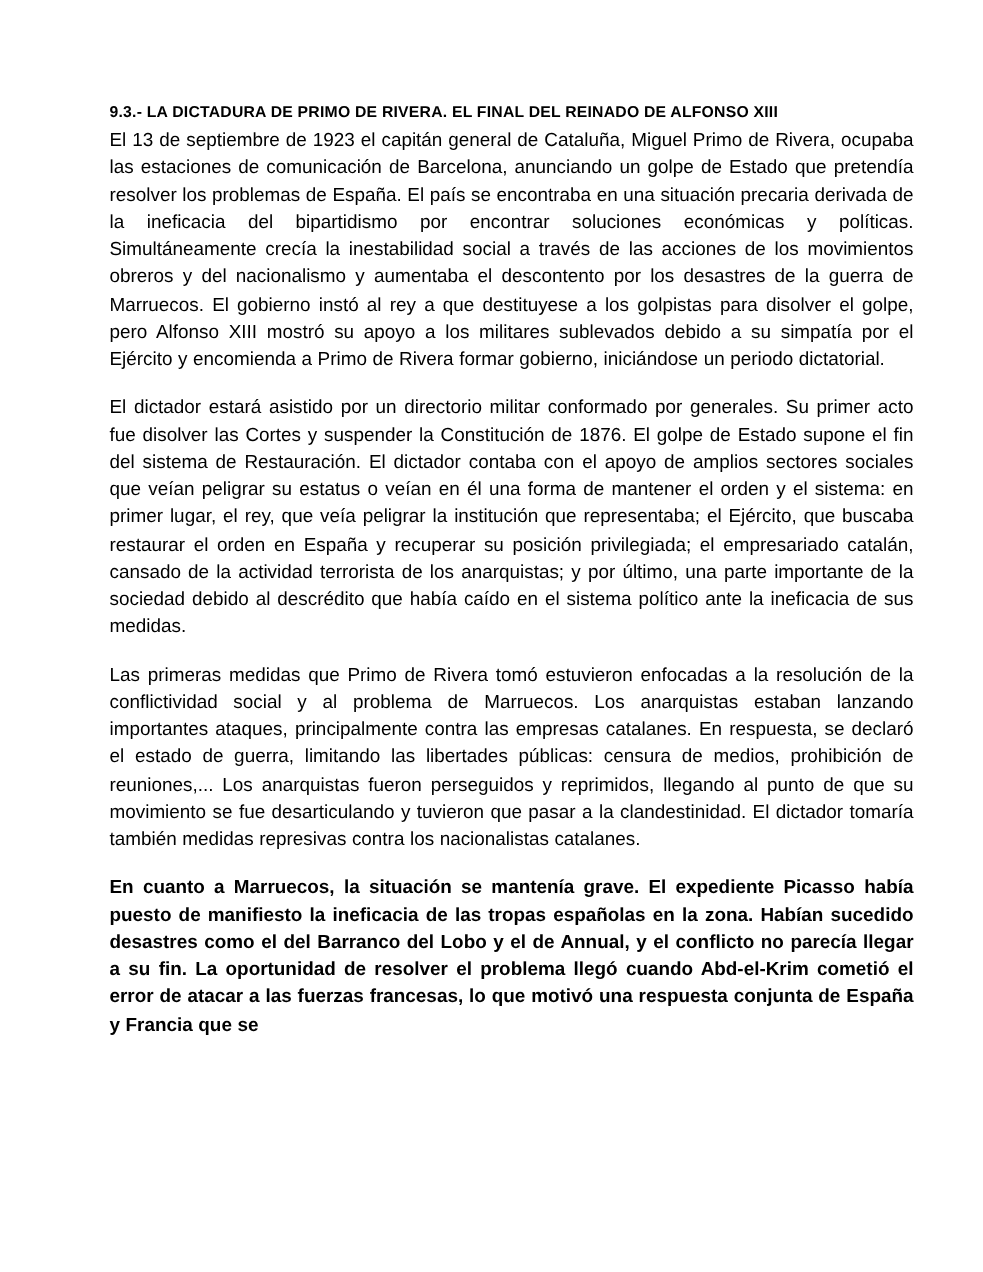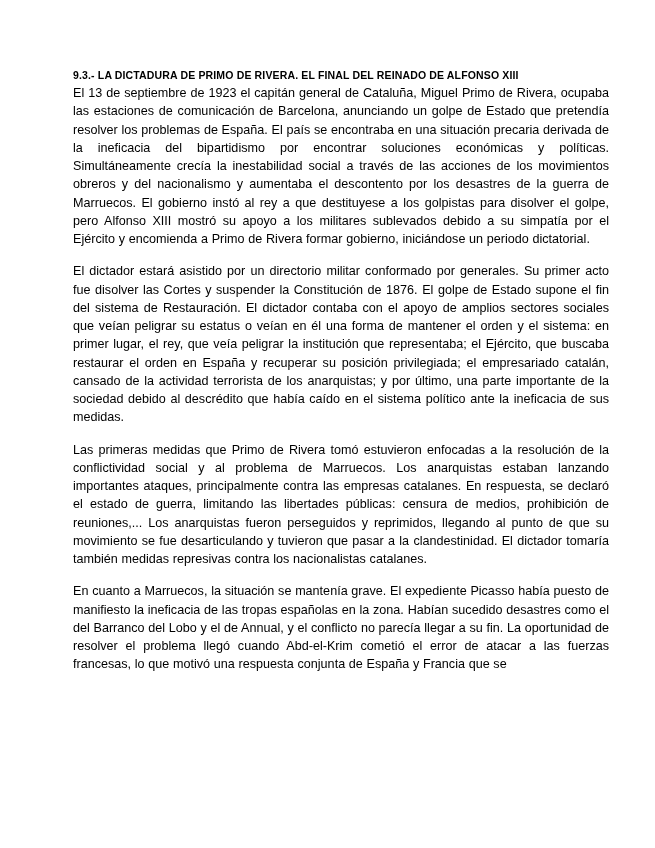--- a/index.html
+++ b/index.html
@@ -33,20 +33,21 @@
   .para {
     font-size: 12.6px;
     line-height: 1.45;
     text-align: justify;
     text-justify: inter-word;
     margin: 0 0 14px 0;
     word-spacing: 0.2px;
   }
   .para:last-child {
     margin-bottom: 0;
+    font-weight: bold;
   }
 </style>
 </head>
 <body>
 
 <div class="page">
   <h1 class="doc-title">9.3.- LA DICTADURA DE PRIMO DE RIVERA. EL FINAL DEL REINADO DE ALFONSO XIII</h1>
   <p class="para">El 13 de septiembre de 1923 el capitán general de Cataluña, Miguel Primo de Rivera, ocupaba las estaciones de comunicación de Barcelona, anunciando un golpe de Estado que pretendía resolver los problemas de España. El país se encontraba en una situación precaria derivada de la ineficacia del bipartidismo por encontrar soluciones económicas y políticas. Simultáneamente crecía la inestabilidad social a través de las acciones de los movimientos obreros y del nacionalismo y aumentaba el descontento por los desastres de la guerra de Marruecos. El gobierno instó al rey a que destituyese a los golpistas para disolver el golpe, pero Alfonso XIII mostró su apoyo a los militares sublevados debido a su simpatía por el Ejército y encomienda a Primo de Rivera formar gobierno, iniciándose un periodo dictatorial.</p>
   <p class="para">El dictador estará asistido por un directorio militar conformado por generales. Su primer acto fue disolver las Cortes y suspender la Constitución de 1876. El golpe de Estado supone el fin del sistema de Restauración. El dictador contaba con el apoyo de amplios sectores sociales que veían peligrar su estatus o veían en él una forma de mantener el orden y el sistema: en primer lugar, el rey, que veía peligrar la institución que representaba; el Ejército, que buscaba restaurar el orden en España y recuperar su posición privilegiada; el empresariado catalán, cansado de la actividad terrorista de los anarquistas; y por último, una parte importante de la sociedad debido al descrédito que había caído en el sistema político ante la ineficacia de sus medidas.</p>
   <p class="para">Las primeras medidas que Primo de Rivera tomó estuvieron enfocadas a la resolución de la conflictividad social y al problema de Marruecos. Los anarquistas estaban lanzando importantes ataques, principalmente contra las empresas catalanes. En respuesta, se declaró el estado de guerra, limitando las libertades públicas: censura de medios, prohibición de reuniones,... Los anarquistas fueron perseguidos y reprimidos, llegando al punto de que su movimiento se fue desarticulando y tuvieron que pasar a la clandestinidad. El dictador tomaría también medidas represivas contra los nacionalistas catalanes.</p>

